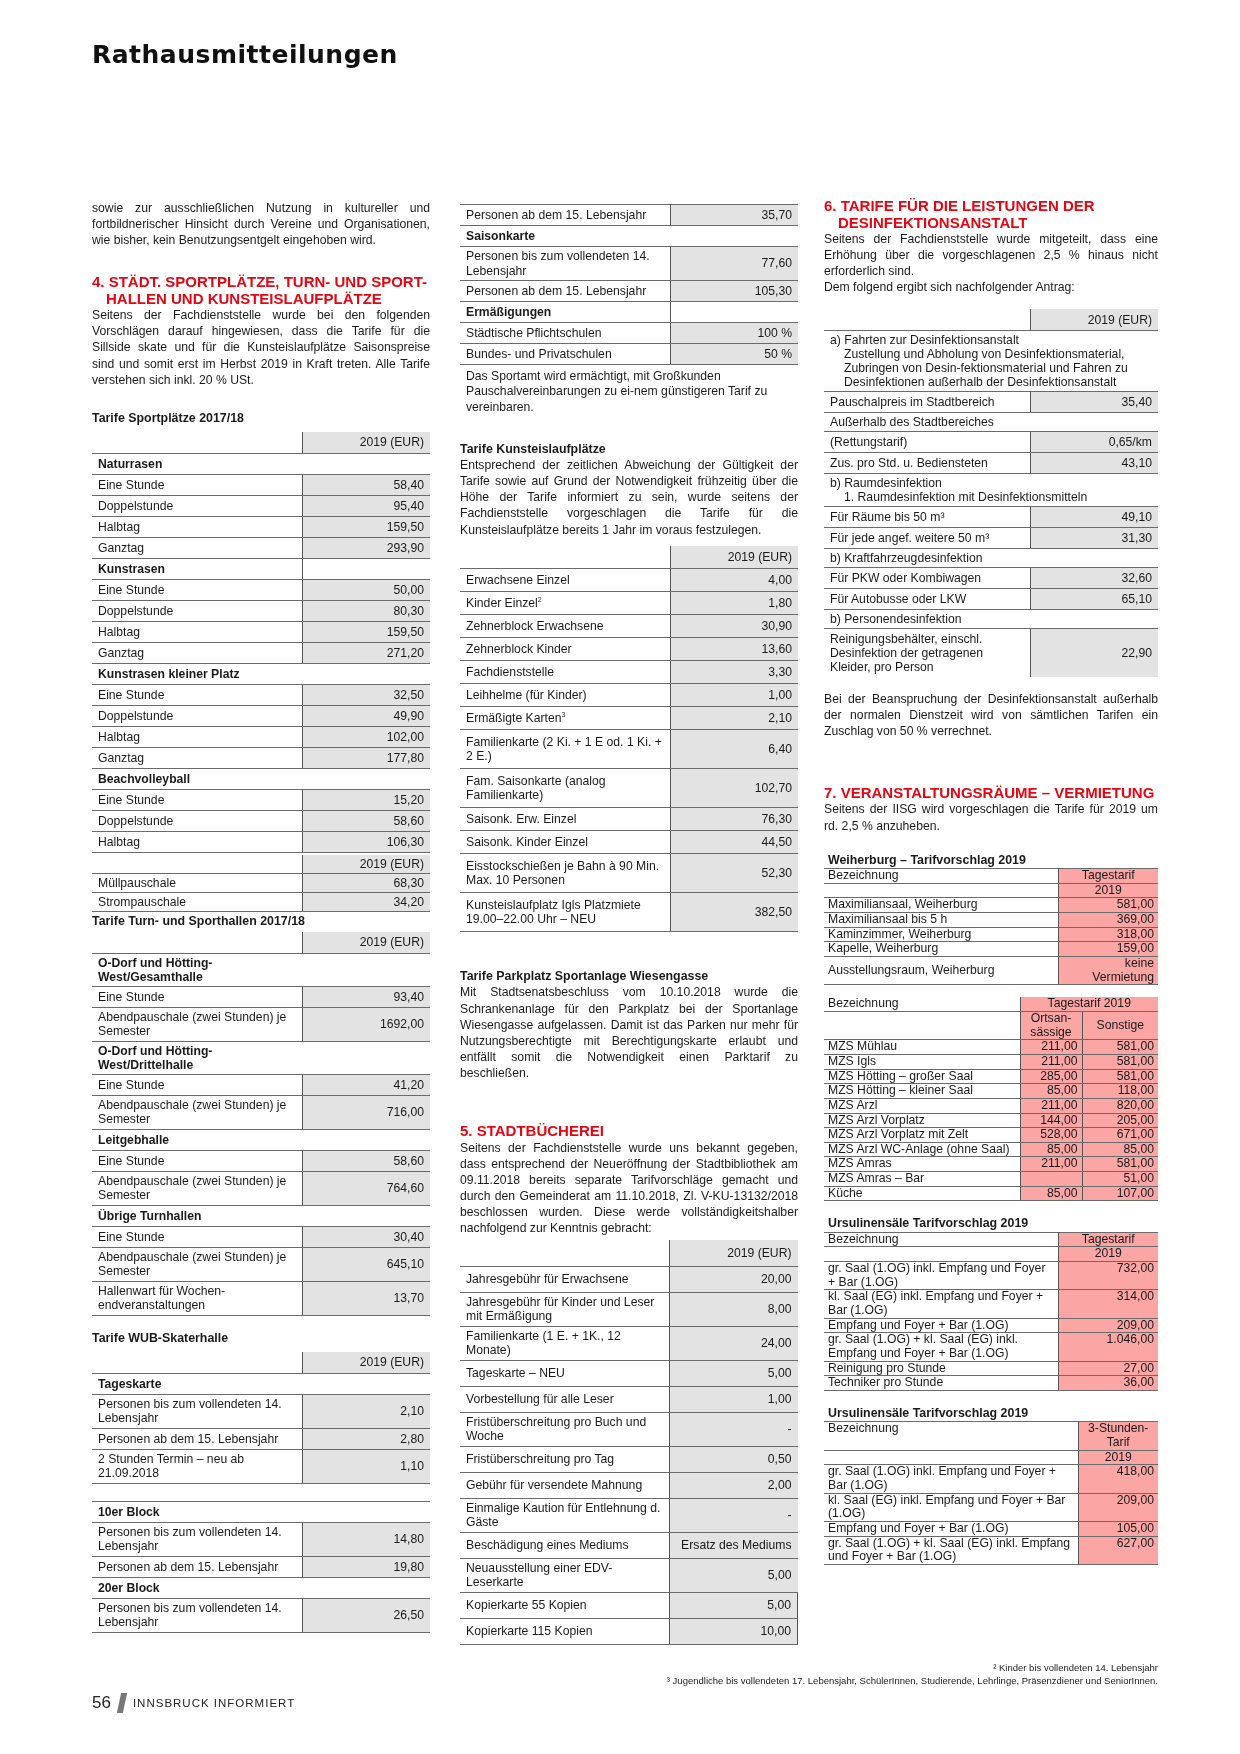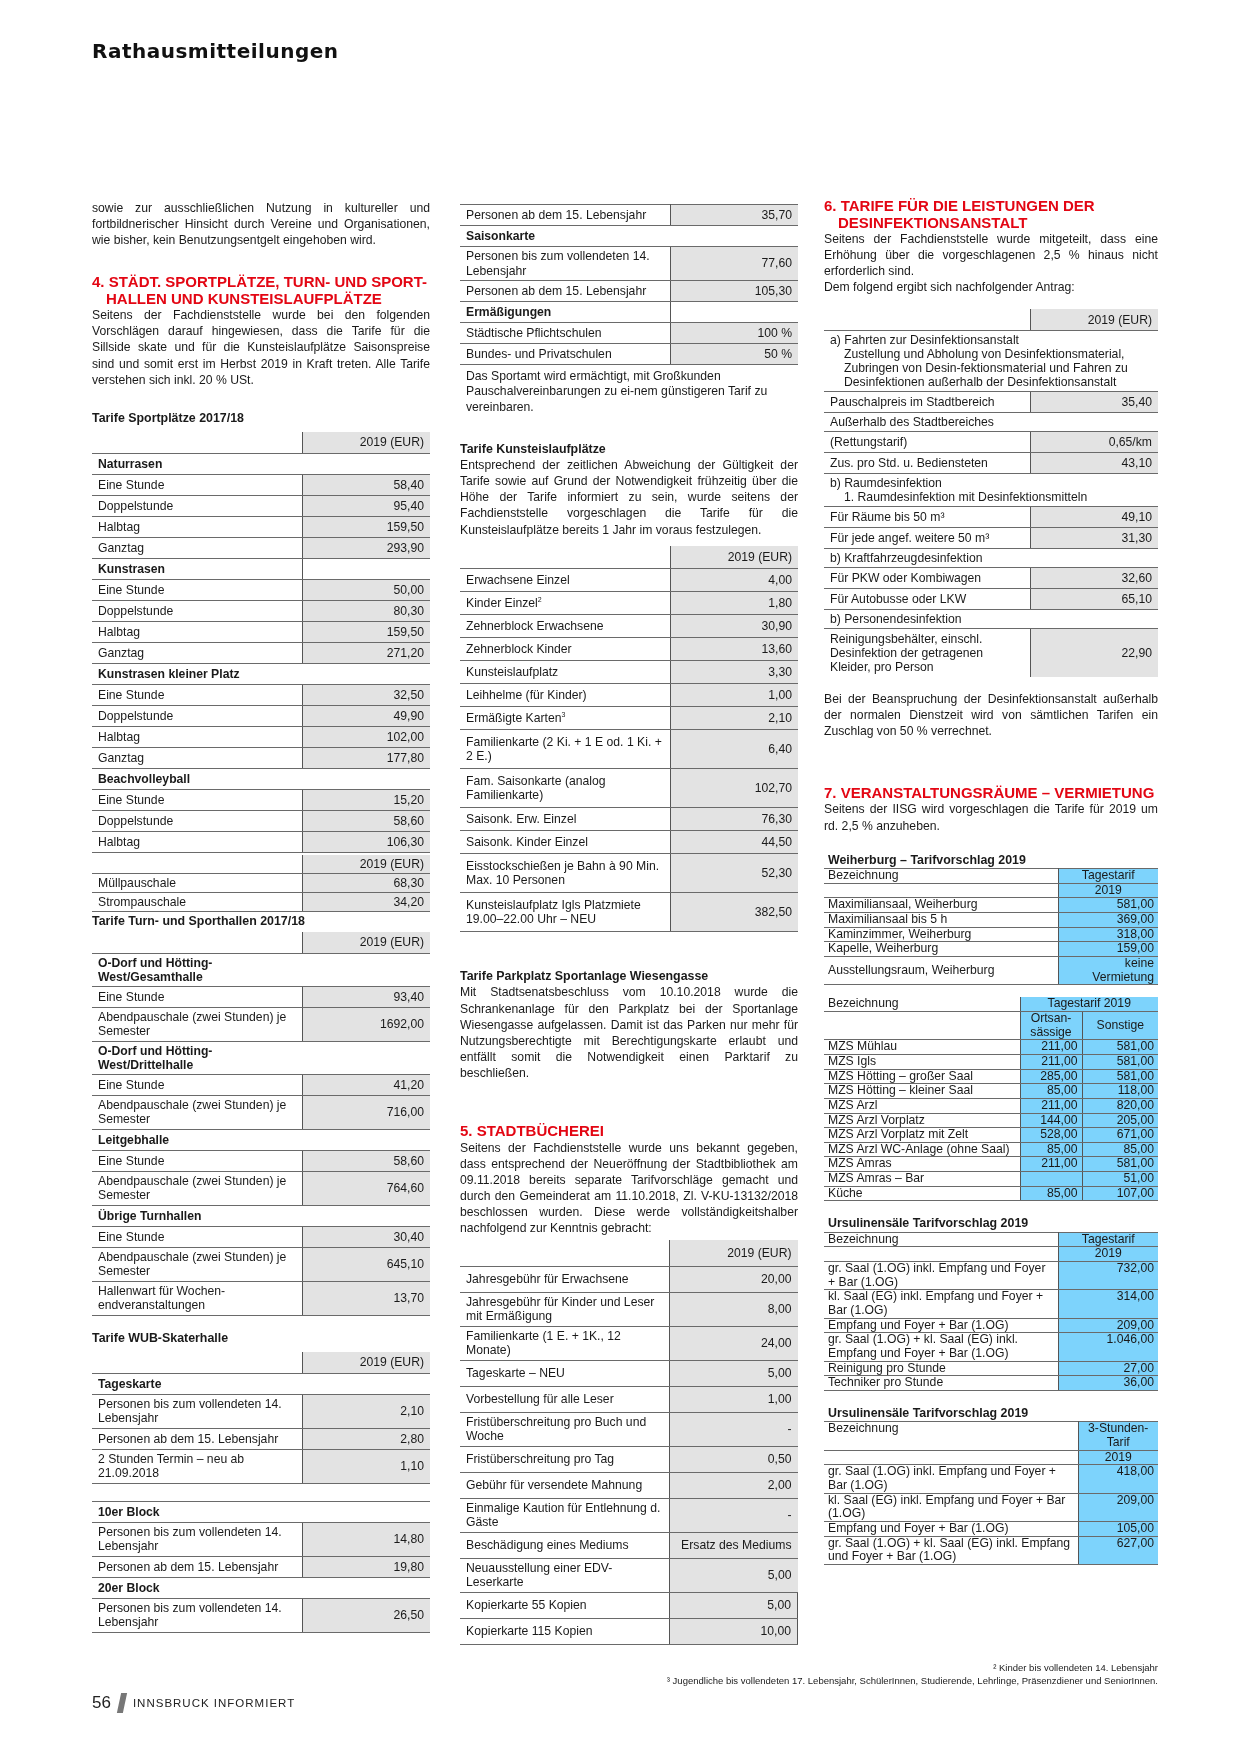--- a/index.html
+++ b/index.html
@@ -1,18 +1,18 @@
 <!DOCTYPE html>
 <html><head>
 <meta charset="utf-8">
 <style>
   * { box-sizing: border-box; margin: 0; padding: 0; }
   html, body { width: 1240px; height: 1754px; background: #ffffff; }
   body { position: relative; font-family: "Liberation Sans", "DejaVu Sans", sans-serif; color: #1a1a1a; font-size: 12.2px; line-height: 1.32; }
-  .page-title { position: absolute; left: 92px; top: 38px; font-family: "DejaVu Sans", sans-serif; font-weight: bold; font-size: 20px; letter-spacing: 0.5px; color: #111; }
+  .page-title { position: absolute; left: 92px; top: 38px; font-family: "DejaVu Sans", sans-serif; font-weight: bold; font-size: 25px; letter-spacing: 0.5px; color: #111; }
   .col { position: absolute; top: 200px; }
   .col1 { left: 92px; width: 338px; }
   .col2 { left: 460px; width: 338px; top: 204px; }
   .col3 { left: 824px; width: 334px; top: 198px; }
   p.body { text-align: justify; margin-bottom: 0; }
   h2.sec { color: #e30613; font-weight: bold; font-size: 15px; line-height: 1.1; text-transform: uppercase; margin-top: 26px; }
   h2.sec .ind { display: block; padding-left: 14px; }
   h3.tt { font-weight: bold; font-size: 12.4px; margin-top: 14px; margin-bottom: 6px; }
   table.t { width: 100%; border-collapse: collapse; font-size: 12.2px; }
   table.t td { padding: 2px 3px 2px 6px; border-bottom: 1.6px solid #6a6a6a; vertical-align: middle; line-height: 1.15; }
@@ -24,21 +24,21 @@
   table.t tr.blank td { height: 18px; border-bottom: 1.6px solid #6a6a6a; }
   table.t td.v.blankv { background: #fff; }
   table.t tr.r td { height: 21px; }
   table.t tr.r2 td { height: 34px; }
   table.t.tall tr.r td { height: 23px; }
   table.t.tall tr.r2 td { height: 39px; }
   table.t.tall2 tr.r td { height: 26px; }
   .note { padding: 4px 6px; font-size: 12.2px; line-height: 1.25; }
   table.c { width: 100%; border-collapse: collapse; font-size: 12.2px; }
   table.c td { padding: 0px 3px 0px 4px; border-bottom: 1.6px solid #6a6a6a; line-height: 1.12; vertical-align: top; }
-  table.c td.v { background: #7dd3fc; border-left: 1.6px solid #555; text-align: right; padding-right: 4px; }
+  table.c td.v { background: #fca5a5; border-left: 1.6px solid #555; text-align: right; padding-right: 4px; }
   table.c td.vc { text-align: center; }
   .footer { position: absolute; left: 92px; top: 1692px; display: flex; align-items: center; gap: 8px; }
   .footer .num { font-size: 17px; color: #222; }
   .footer .slash { width: 6px; height: 20px; background: #777; transform: skewX(-12deg); }
   .footer .pub { font-size: 11.5px; letter-spacing: 1px; color: #222; }
   .footnotes { position: absolute; right: 82px; top: 1662px; text-align: right; font-size: 9.5px; line-height: 1.35; }
   sup { font-size: 7px; }
 </style>
 </head>
 <body>
@@ -323,21 +323,21 @@
         </tr>
         <tr class="r">
           <td><span>Zehnerblock Erwachsene</span></td>
           <td class="v">30,90</td>
         </tr>
         <tr class="r">
           <td><span>Zehnerblock Kinder</span></td>
           <td class="v">13,60</td>
         </tr>
         <tr class="r">
-          <td><span>Kunsteislaufplatz</span></td>
+          <td><span>Fachdienststelle</span></td>
           <td class="v">3,30</td>
         </tr>
         <tr class="r">
           <td><span>Leihhelme (für Kinder)</span></td>
           <td class="v">1,00</td>
         </tr>
         <tr class="r">
           <td><span>Ermäßigte Karten</span><sup>3</sup></td>
           <td class="v">2,10</td>
         </tr>

